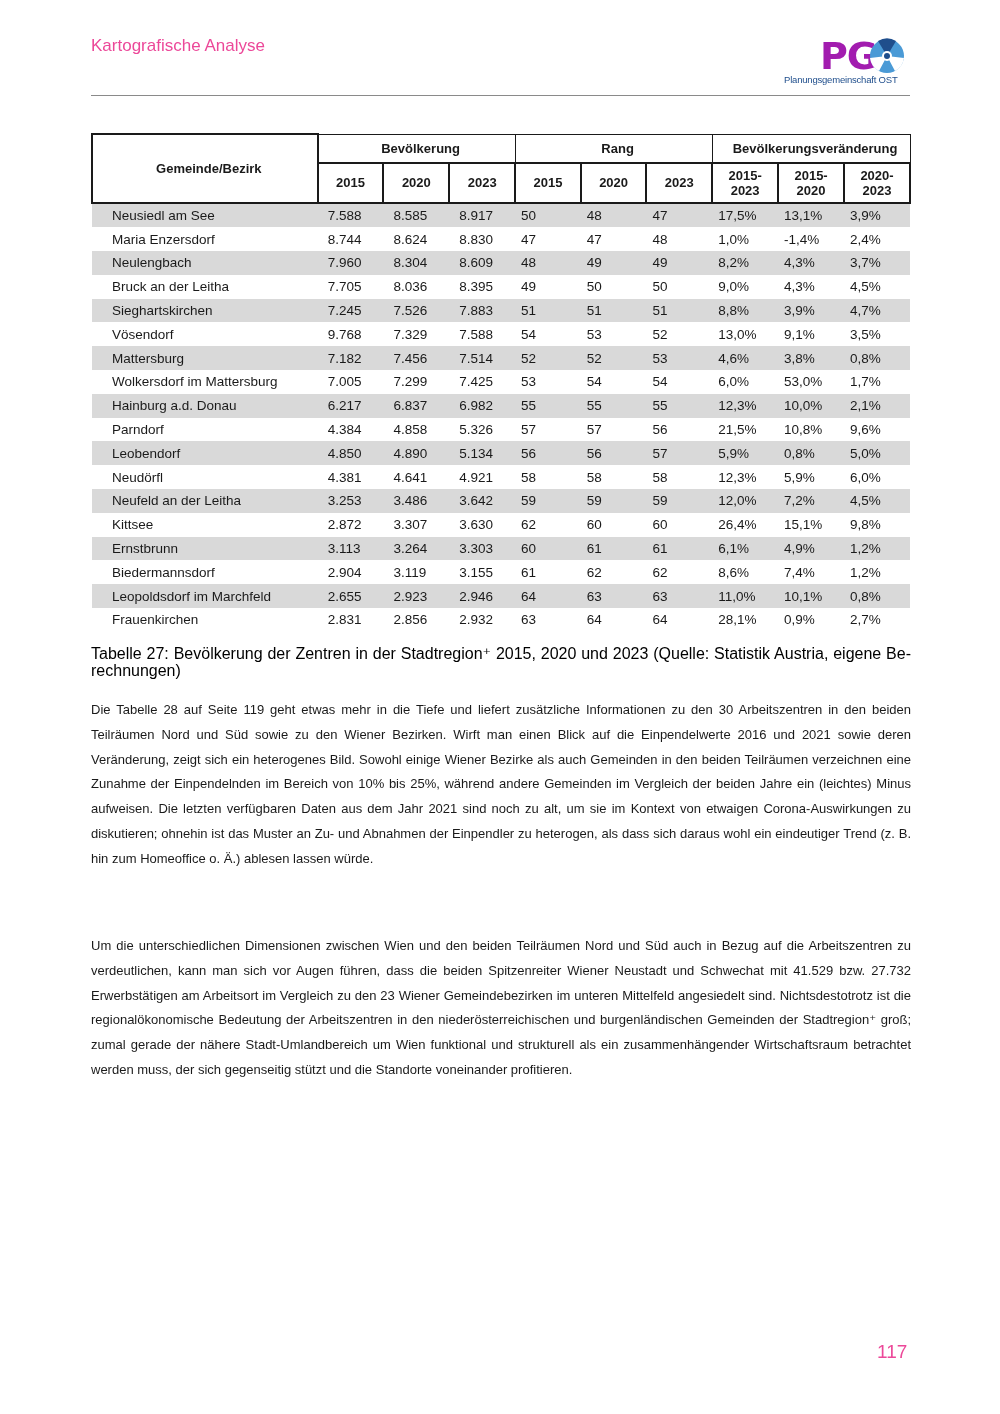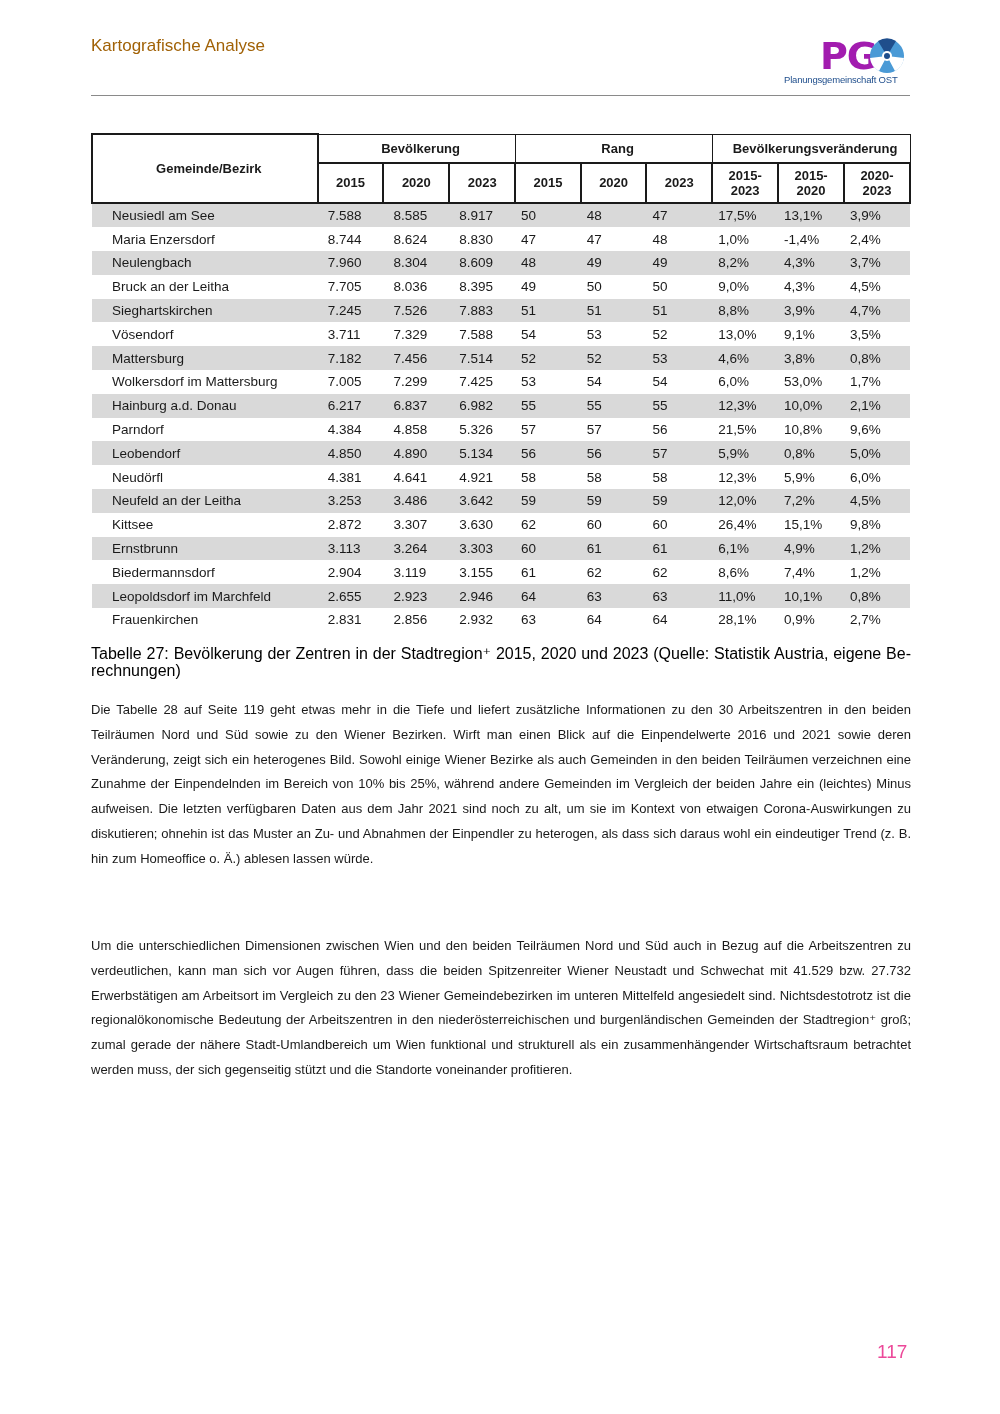--- a/index.html
+++ b/index.html
@@ -1,17 +1,17 @@
 <!DOCTYPE html>
 <html><head>
   <meta charset="utf-8">
   <style>
     html, body { margin: 0; padding: 0; background: #ffffff; }
     body { width: 1000px; height: 1414px; position: relative; overflow: hidden; font-family: "Liberation Sans", "DejaVu Sans", sans-serif; color: #1a1a1a; }
-    .header-title { position: absolute; left: 91px; top: 36px; font-size: 17px; color: #a16207; }
+    .header-title { position: absolute; left: 91px; top: 36px; font-size: 17px; color: #ec4899; }
     .header-rule { position: absolute; left: 91px; top: 95px; width: 819px; height: 1px; background: #8a8a8a; }
     .logo { position: absolute; left: 783px; top: 38px; width: 128px; height: 48px; }
     .logo-letters { position: absolute; left: 0; top: 0; font-family: "DejaVu Sans", sans-serif; font-weight: bold; font-size: 38px; letter-spacing: -1px; color: #a21caf; line-height: 36px; margin-left: 37px; }
     .logo-sub { position: absolute; left: 1px; top: 36px; font-size: 9.5px; color: #1f4e8c; white-space: nowrap; letter-spacing: -0.2px; }
     .logo-mark { position: absolute; left: 85px; top: 0px; width: 38px; height: 36px; }
 
     table.data { position: absolute; left: 91px; top: 133px; width: 820px; border-collapse: collapse; font-size: 13.5px; }
     table.data th { border: 2px solid #1a1a1a; font-weight: bold; font-size: 13px; text-align: center; padding: 0; background: #fff; }
     table.data th.thin { border-width: 1px 1px 2px 1px; }
     table.data thead tr.r1 th { height: 27px; padding-left: 8px; }
@@ -138,21 +138,21 @@
         <td class="num">7.883</td>
         <td>51</td>
         <td>51</td>
         <td>51</td>
         <td>8,8%</td>
         <td>3,9%</td>
         <td>4,7%</td>
       </tr>
       <tr>
         <td class="name">Vösendorf</td>
-        <td class="num">3.711</td>
+        <td class="num">9.768</td>
         <td class="num">7.329</td>
         <td class="num">7.588</td>
         <td>54</td>
         <td>53</td>
         <td>52</td>
         <td>13,0%</td>
         <td>9,1%</td>
         <td>3,5%</td>
       </tr>
       <tr class="shade">

